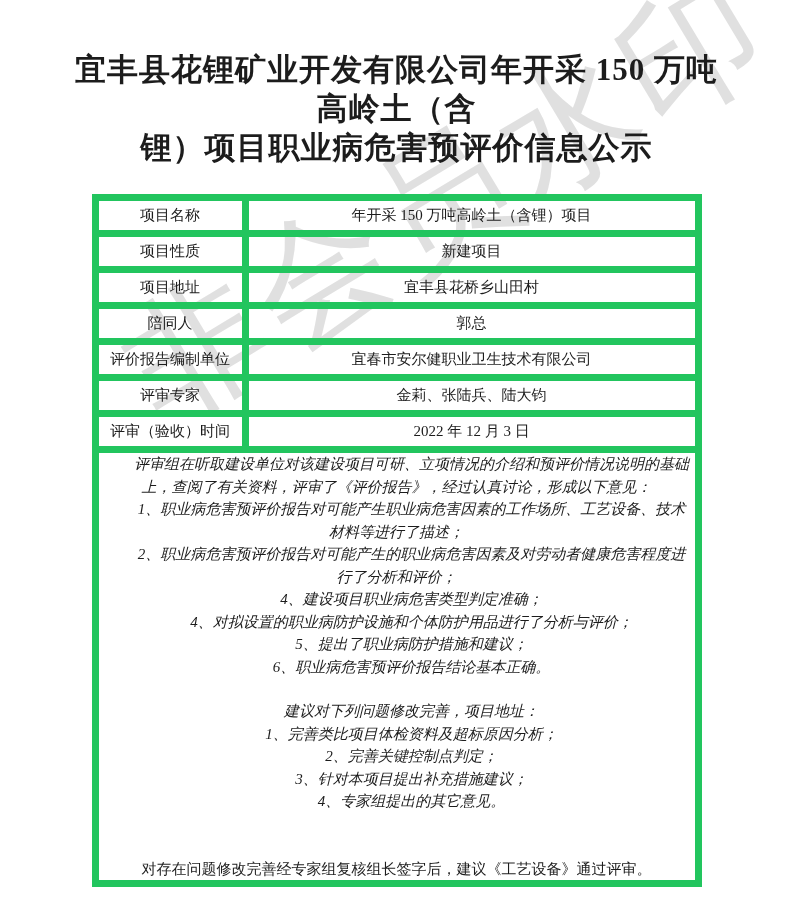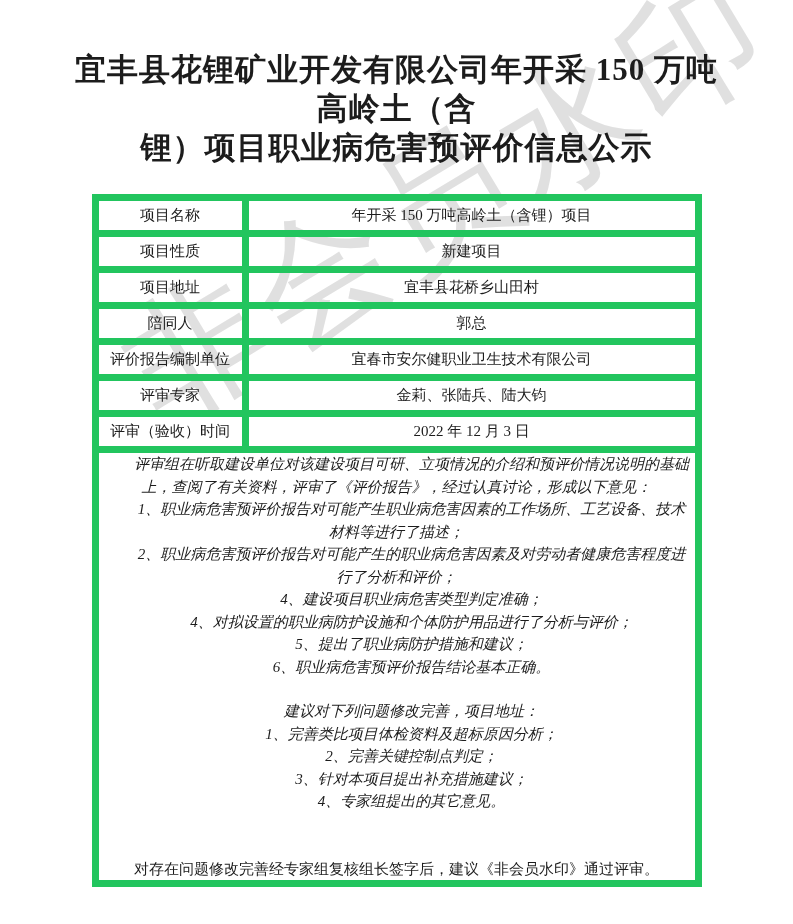--- a/index.html
+++ b/index.html
@@ -91,17 +91,17 @@
           <p class="ind">2、职业病危害预评价报告对可能产生的职业病危害因素及对劳动者健康危害程度进行了分析和评价；</p>
           <p class="ind">4、建设项目职业病危害类型判定准确；</p>
           <p class="ind">4、对拟设置的职业病防护设施和个体防护用品进行了分析与评价；</p>
           <p class="ind">5、提出了职业病防护措施和建议；</p>
           <p class="ind">6、职业病危害预评价报告结论基本正确。</p>
           <p class="ind gap">建议对下列问题修改完善，项目地址：</p>
           <p class="ind">1、完善类比项目体检资料及超标原因分析；</p>
           <p class="ind">2、完善关键控制点判定；</p>
           <p class="ind">3、针对本项目提出补充措施建议；</p>
           <p class="ind">4、专家组提出的其它意见。</p>
-          <p class="conclusion">对存在问题修改完善经专家组复核组长签字后，建议《非会员水印》通过评审。</p>
+          <p class="conclusion">对存在问题修改完善经专家组复核组长签字后，建议《工艺设备》通过评审。</p>
         </td>
       </tr>
     </tbody>
 </table>
 
 </body></html>

